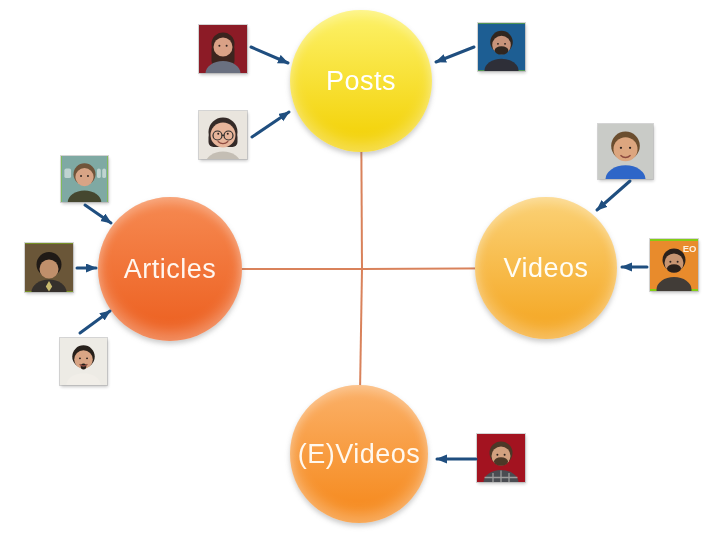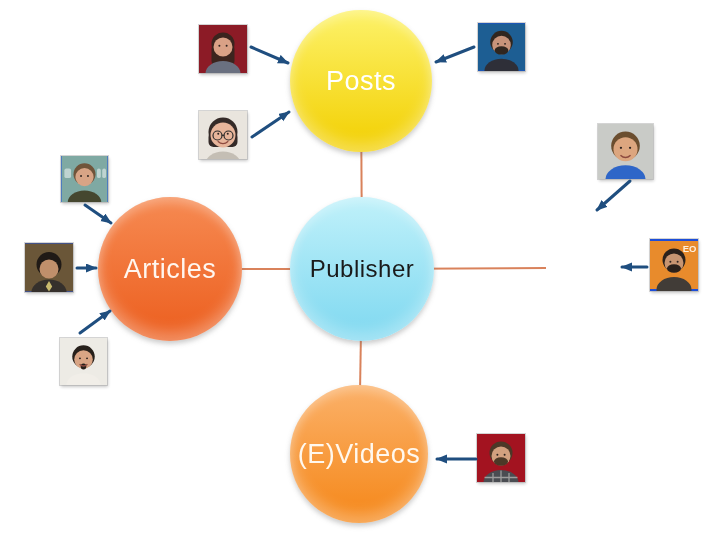--- a/index.html
+++ b/index.html
@@ -4,40 +4,40 @@
 <style>
   html,body{margin:0;padding:0;background:#ffffff;}
   #canvas{position:relative;width:720px;height:540px;background:#ffffff;overflow:hidden;
           font-family:"Liberation Sans",sans-serif;}
   .layer{position:absolute;left:0;top:0;width:720px;height:540px;}
   svg.layer{pointer-events:none;}
   .node{position:absolute;border-radius:50%;display:flex;align-items:center;justify-content:center;
         box-shadow:0 3px 5px rgba(110,110,110,.35), inset 0 -9px 14px rgba(255,255,255,.30),
                    inset 0 6px 10px rgba(255,255,255,.25);}
   .node-label{white-space:nowrap;letter-spacing:.5px;}
-  .photo{position:absolute;background:#1d4ed8;
+  .photo{position:absolute;background:#84cc16;
          box-shadow:0 0 0 1px rgba(165,165,165,.45), 1px 2px 3px rgba(0,0,0,.22);}
   .photo svg{display:block;width:100%;height:100%;}
 </style>
 </head>
 <body>
 
 <div id="canvas">
   <svg id="connectors" class="layer" viewBox="0 0 720 540">
       <line x1="362" y1="269" x2="361" y2="81" stroke="#D9825B" stroke-width="2"></line>
       <line x1="362" y1="269" x2="546" y2="268" stroke="#D9825B" stroke-width="2"></line>
       <line x1="362" y1="269" x2="359" y2="454" stroke="#D9825B" stroke-width="2"></line>
       <line x1="362" y1="269" x2="170" y2="269" stroke="#D9825B" stroke-width="2"></line>
     </svg>
   <div id="nodes" class="layer">
-      <div class="node" style="left: 290px; top: 197px; width: 144px; height: 144px; background: linear-gradient(rgb(192, 241, 250), rgb(126, 216, 240));">
-        <span class="node-label" style="color: rgb(26, 26, 26); font-size: 24px;">Publisher</span>
-      </div>
       <div class="node" style="left: 290px; top: 10px; width: 142px; height: 142px; background: linear-gradient(rgb(253, 242, 106), rgb(242, 207, 0));">
         <span class="node-label" style="color: rgb(255, 255, 255); font-size: 27px; text-align: center;">Posts</span>
+      </div>
+      <div class="node" style="left: 475px; top: 197px; width: 142px; height: 142px; background: linear-gradient(rgb(251, 210, 119), rgb(244, 164, 30));">
+        <span class="node-label" style="color: rgb(255, 253, 244); font-size: 27px;">Videos</span>
       </div>
       <div class="node" style="left: 290px; top: 385px; width: 138px; height: 138px; background: linear-gradient(rgb(251, 177, 105), rgb(245, 135, 24));">
         <span class="node-label" style="color: rgb(255, 248, 238); font-size: 27px;">(E)Videos</span>
       </div>
       <div class="node" style="left: 98px; top: 197px; width: 144px; height: 144px; background: linear-gradient(rgb(246, 138, 82), rgb(236, 94, 30));">
         <span class="node-label" style="color: rgb(255, 246, 239); font-size: 27px;">Articles</span>
       </div>
     </div>
   <div id="photos" class="layer">
       <div class="photo" style="left: 199px; top: 25px; width: 48px; height: 48px;">

